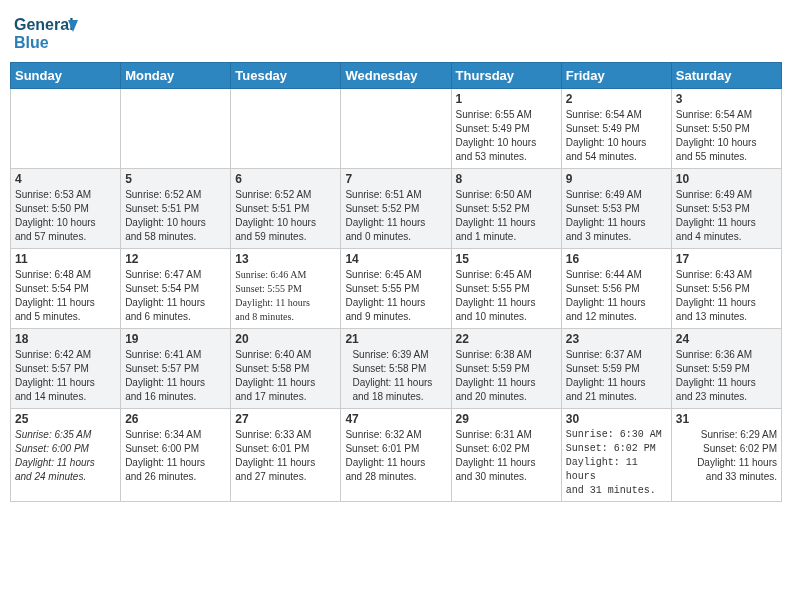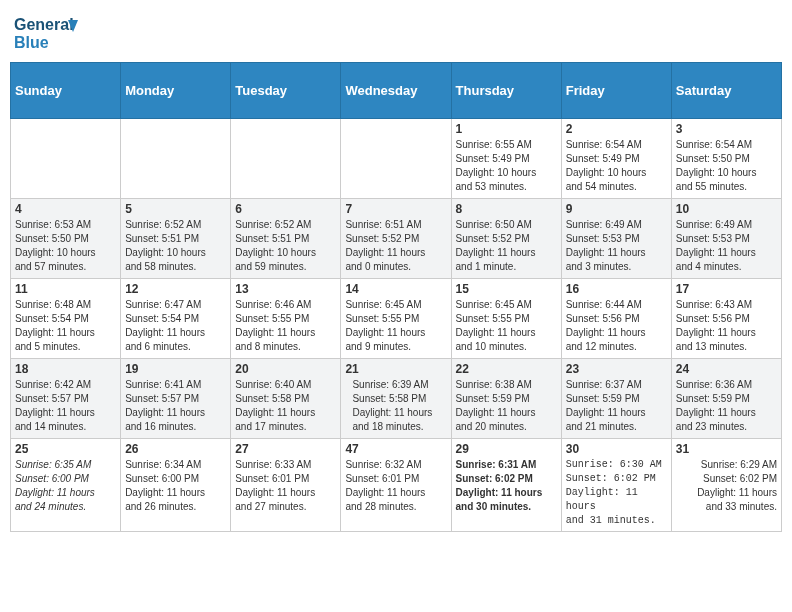--- a/index.html
+++ b/index.html
@@ -40,21 +40,21 @@
     .calendar {
       width: 100%;
       border-collapse: collapse;
       border: 1px solid #ccc;
     }
     .calendar th {
       background: #2e86c1;
       color: #fff;
       font-size: 13px;
       font-weight: bold;
-      padding: 20px 4px;
+      padding: 5px 4px;
       text-align: left;
       border: 1px solid #2471a3;
     }
     .calendar td {
       vertical-align: top;
       border: 1px solid #ccc;
       padding: 3px 4px;
       font-size: 10.5px;
       color: #333;
       height: 80px;
@@ -198,21 +198,21 @@
         </td>
         <td>
           <div class="day-number">12</div>
           <div class="day-info" style="white-space: pre-line;">Sunrise: 6:47 AM
 Sunset: 5:54 PM
 Daylight: 11 hours
 and 6 minutes.</div>
         </td>
         <td>
           <div class="day-number">13</div>
-          <div class="day-info" style="white-space: pre-line;">Sunrise: 6:46 AM
+          <div class="day-info" style="white-space: pre-line; font-family: Liberation Serif, serif;">Sunrise: 6:46 AM
 Sunset: 5:55 PM
 Daylight: 11 hours
 and 8 minutes.</div>
         </td>
         <td>
           <div class="day-number">14</div>
           <div class="day-info" style="white-space: pre-line;">Sunrise: 6:45 AM
 Sunset: 5:55 PM
 Daylight: 11 hours
 and 9 minutes.</div>
@@ -314,21 +314,21 @@
         </td>
         <td>
           <div class="day-number">47</div>
           <div class="day-info" style="white-space: pre-line;">Sunrise: 6:32 AM
 Sunset: 6:01 PM
 Daylight: 11 hours
 and 28 minutes.</div>
         </td>
         <td>
           <div class="day-number">29</div>
-          <div class="day-info" style="white-space: pre-line; font-weight: bold;">Sunrise: 6:31 AM
+          <div class="day-info" style="white-space: pre-line;">Sunrise: 6:31 AM
 Sunset: 6:02 PM
 Daylight: 11 hours
 and 30 minutes.</div>
         </td>
         <td>
           <div class="day-number">30</div>
           <div class="day-info" style="white-space: pre-line; font-family: Liberation Mono, monospace;">Sunrise: 6:30 AM
 Sunset: 6:02 PM
 Daylight: 11 hours
 and 31 minutes.</div>

